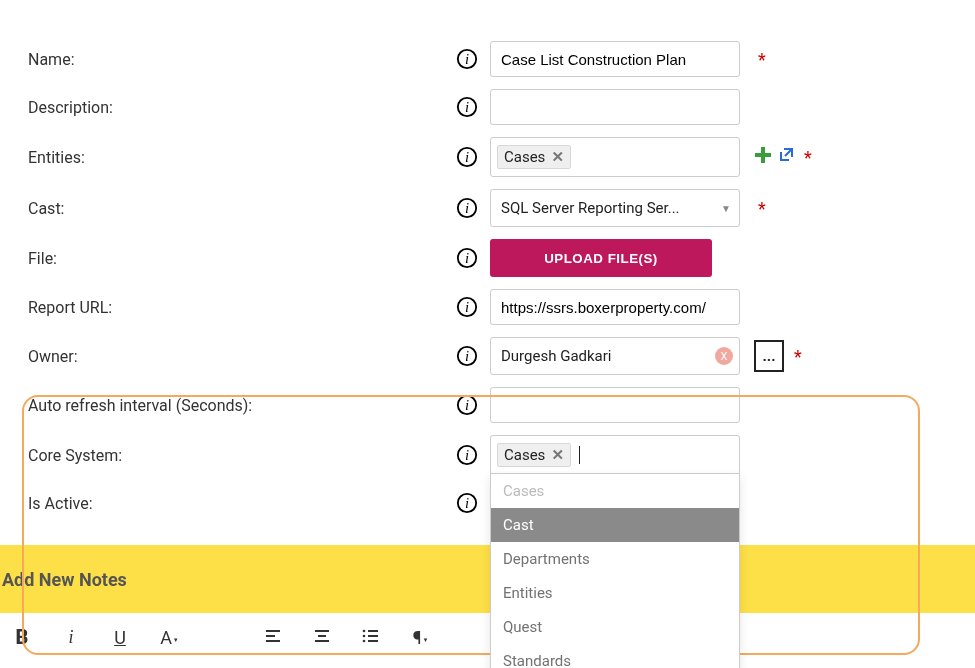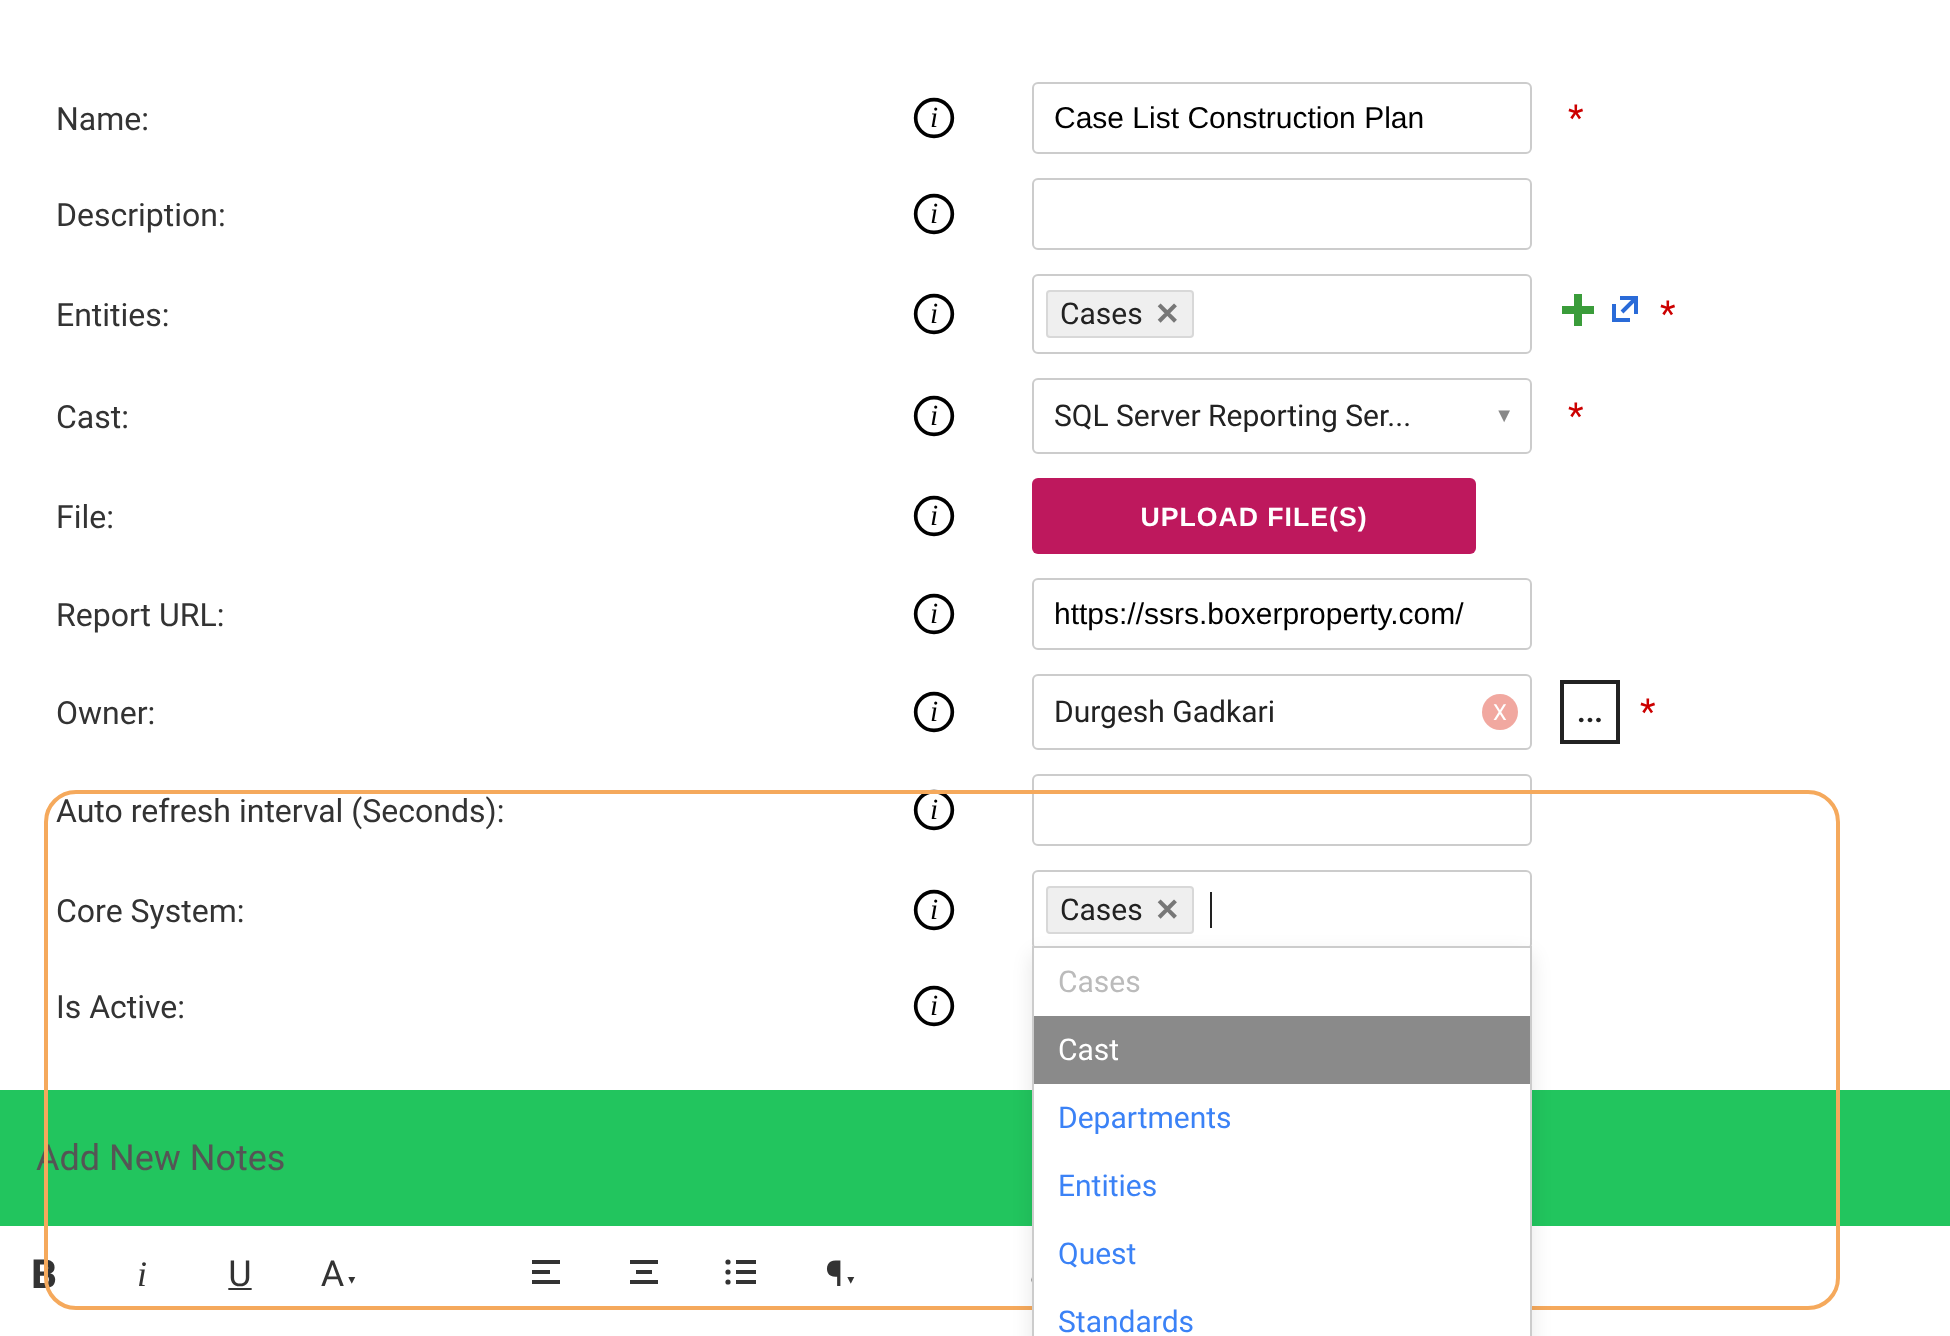--- a/index.html
+++ b/index.html
@@ -30,21 +30,20 @@
   .info {
     width: 60px;
     display: flex;
     justify-content: flex-end;
     padding-right: 12px;
   }
   .info svg { width: 22px; height: 22px; }
   .control {
     width: 260px;
     position: relative;
-    margin-left: 26px;
   }
   .control input[type=text] {
     width: 250px;
     height: 36px;
     border: 1px solid #ccc;
     border-radius: 3px;
     padding: 0 10px;
     font-size: 15px;
     background: #fff;
   }
@@ -123,40 +122,40 @@
   .dropdown {
     position:absolute;
     left:0; top:38px;
     width:250px;
     border:1px solid #ccc;
     background:#fff;
     box-shadow: 0 4px 10px rgba(0,0,0,0.1);
     z-index:50;
   }
   .dd-item {
-    padding:8px 12px;font-size:15px;color:#3b82f6;cursor:pointer;
+    padding:8px 12px;font-size:15px;color:#737373;cursor:pointer;
   }
   .dd-item.disabled { color:#bbb; }
   .dd-item.selected { background:#8a8a8a; color:#fff; }
   .highlight-box {
     position:absolute;
     left:22px; right:55px;
     top:395px; height:260px;
     border: 2.5px solid #f5a95c;
     border-radius: 16px;
     pointer-events:none;
     z-index:30;
   }
   .notes-banner {
     position:absolute;
     left:0;right:0;top:545px;height:68px;
-    background:#22c55e;
+    background:#fde047;
     display:flex;align-items:center;
-    padding-left:18px;
-    font-weight:400;font-size:18px;color:#555;
+    padding-left:2px;
+    font-weight:700;font-size:18px;color:#555;
     z-index:1;
   }
   .toolbar {
     position:absolute;
     left:0;right:0;top:615px;height:44px;
     display:flex;align-items:center;
     padding-left:10px;
     gap:25px;
     z-index:2;
     overflow:hidden;

